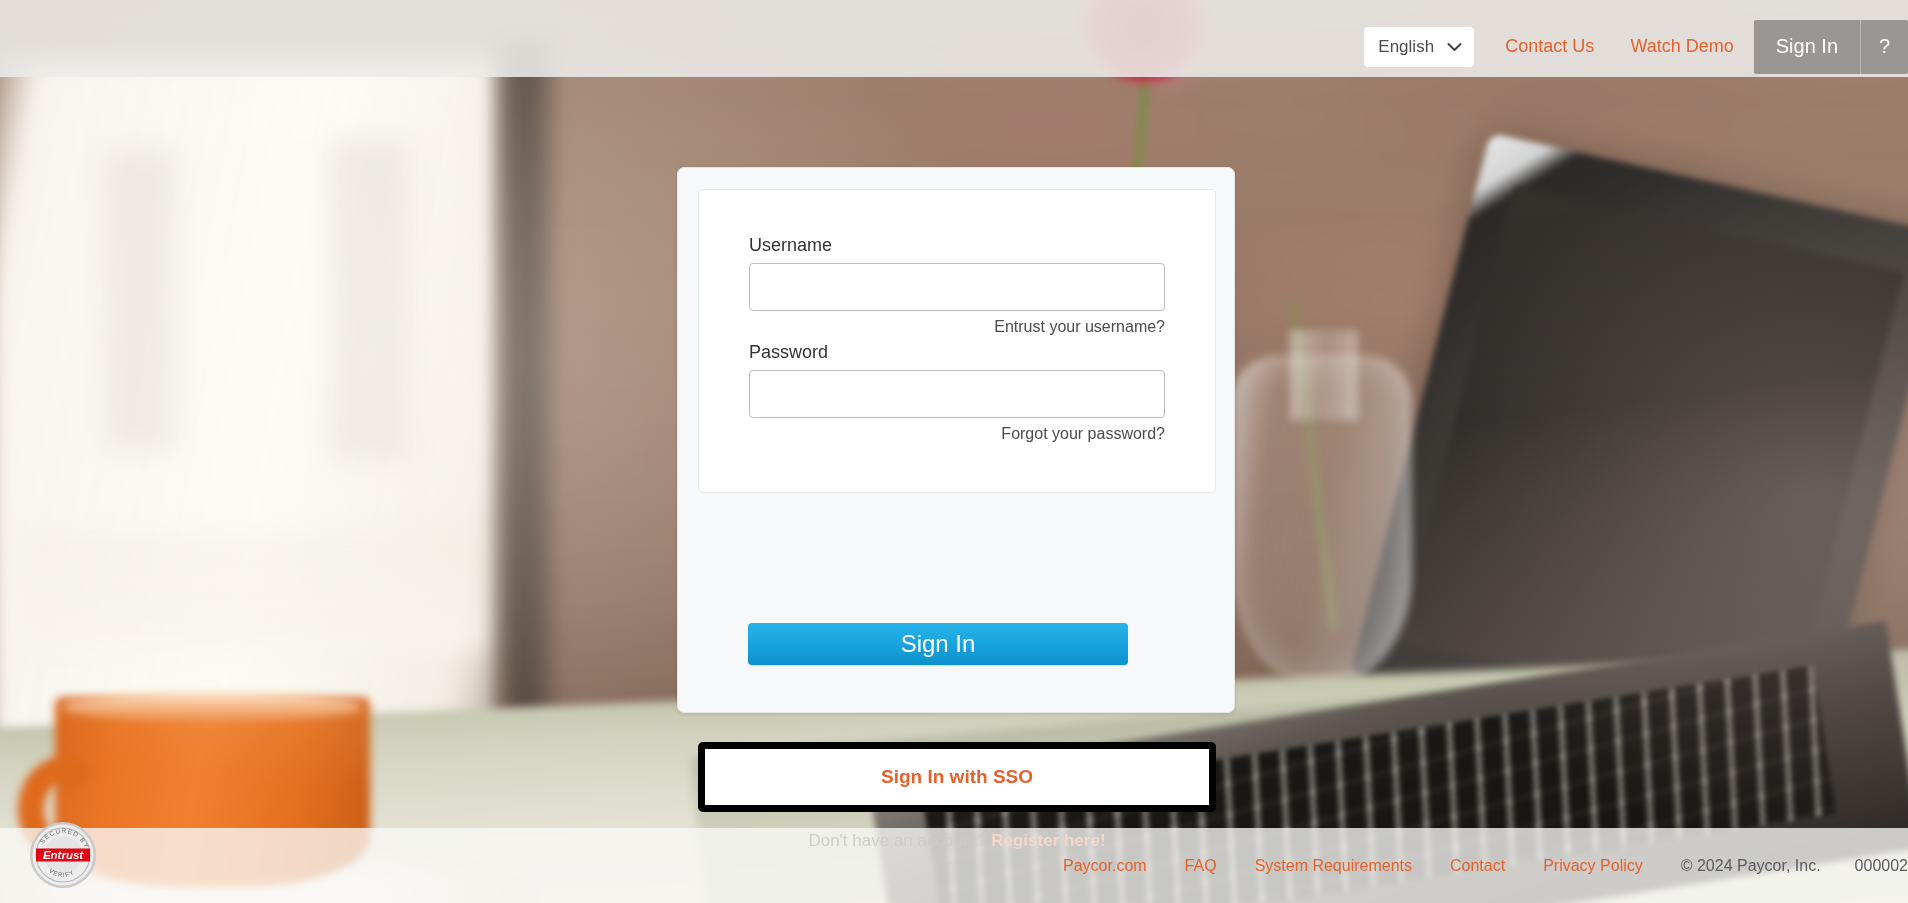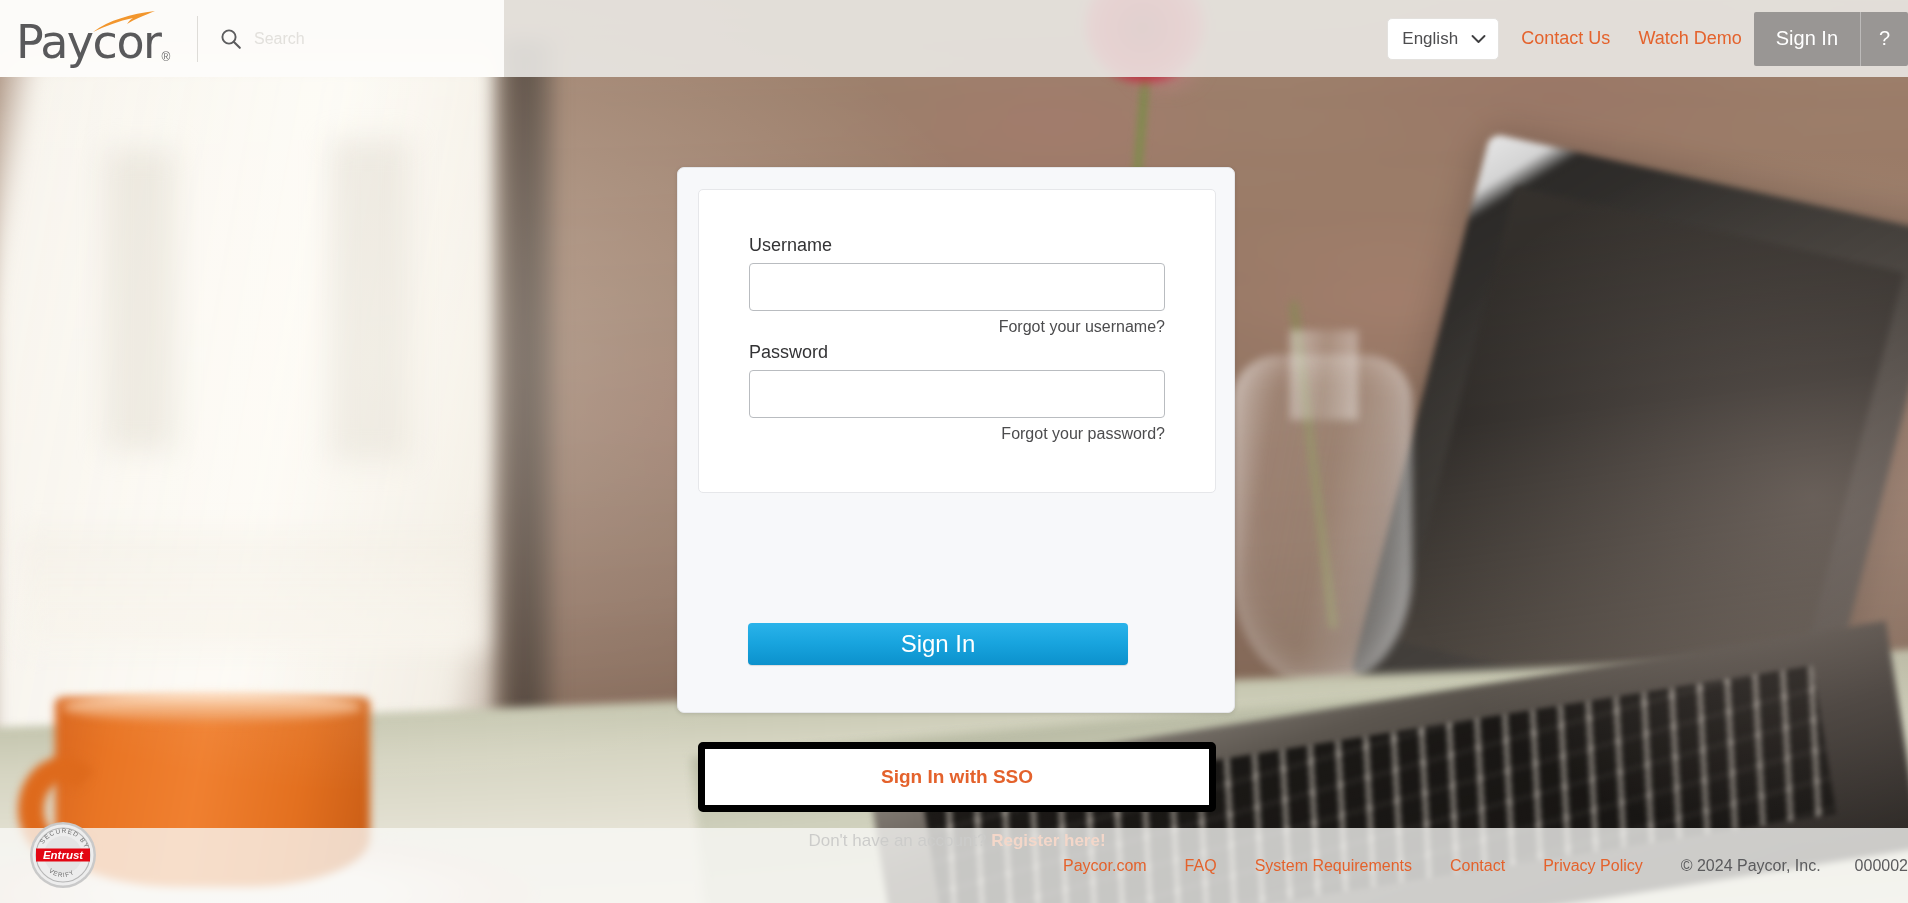--- a/index.html
+++ b/index.html
@@ -299,25 +299,25 @@
     font-family: "Liberation Sans", sans-serif;
     font-size: 16px;
     color: #555;
     margin-left: 12px;
     width: 250px;
   }
   .search-input::placeholder { color: #e2e0dc; }
 
   .header-right {
     position: absolute;
-    right: 0; top: 0;
+    right: 0; top: 8px;
     height: 77px;
     display: flex;
     align-items: center;
-    gap: 0;
+    gap: 8px;
     padding-right: 0;
   }
   .lang-select {
     appearance: none;
     -webkit-appearance: none;
     background: #ffffff;
     border: 1px solid #e3e1de;
     border-radius: 5px;
     padding: 9px 40px 9px 14px;
     font-family: "Liberation Sans", sans-serif;
@@ -533,39 +533,20 @@
     <div class="bg-keyboard"></div>
     <div class="bg-saucer"></div>
     <div class="bg-mug"></div>
     <div class="bg-mug-rim"></div>
     <div class="bg-mug-handle"></div>
     <div class="bg-haze"></div>
   </div>
 
   <div class="header">
 
-    <div class="header-left">
-      <div class="logo">
-        <svg class="logo-swoosh" viewBox="0 0 66 28">
-          <path d="M2 22 C 18 10, 40 4, 64 1 C 52 6, 44 9, 36 14 C 38 11, 40 9, 42 8 C 28 11, 14 16, 2 22 Z" fill="#f2962d"></path>
-        </svg>
-        <span class="logo-text">Paycor</span>
-        <span class="logo-reg">®</span>
-      </div>
-
-      <div class="header-divider"></div>
-
-      <div class="search-wrap">
-        <svg class="search-icon" viewBox="0 0 22 22">
-          <circle cx="9" cy="9" r="6.6" fill="none" stroke="#5c5c5e" stroke-width="1.9"></circle>
-          <line x1="13.7" y1="13.7" x2="19.8" y2="19.8" stroke="#5c5c5e" stroke-width="2.1" stroke-linecap="round"></line>
-        </svg>
-        <input class="search-input" type="text" placeholder="Search" style="">
-      </div>
-    </div>
 
     <div class="header-right">
 
       <div class="lang-wrap">
         <select class="lang-select">
           <option>English</option>
         </select>
         <svg class="lang-chevron" viewBox="0 0 15 10">
           <polyline points="1.5,2 7.5,8 13.5,2" fill="none" stroke="#3f3f41" stroke-width="1.9" stroke-linecap="round" stroke-linejoin="round"></polyline>
         </svg>
@@ -581,21 +562,21 @@
     </div>
   </div>
 
   <div class="login-outer">
 
     <div class="login-panel">
       <div class="form-inner">
 
         <label class="field-label">Username</label>
         <input class="text-input" type="text" placeholder="" style="">
-        <a class="forgot-link" href="#">Forgot your username?</a>
+        <a class="forgot-link" href="#">Entrust your username?</a>
 
         <label class="field-label">Password</label>
         <input class="text-input" type="password" placeholder="" style="">
         <a class="forgot-link" href="#">Forgot your password?</a>
       </div>
     </div>
 
     <button class="signin-main">Sign In</button>
 
 

